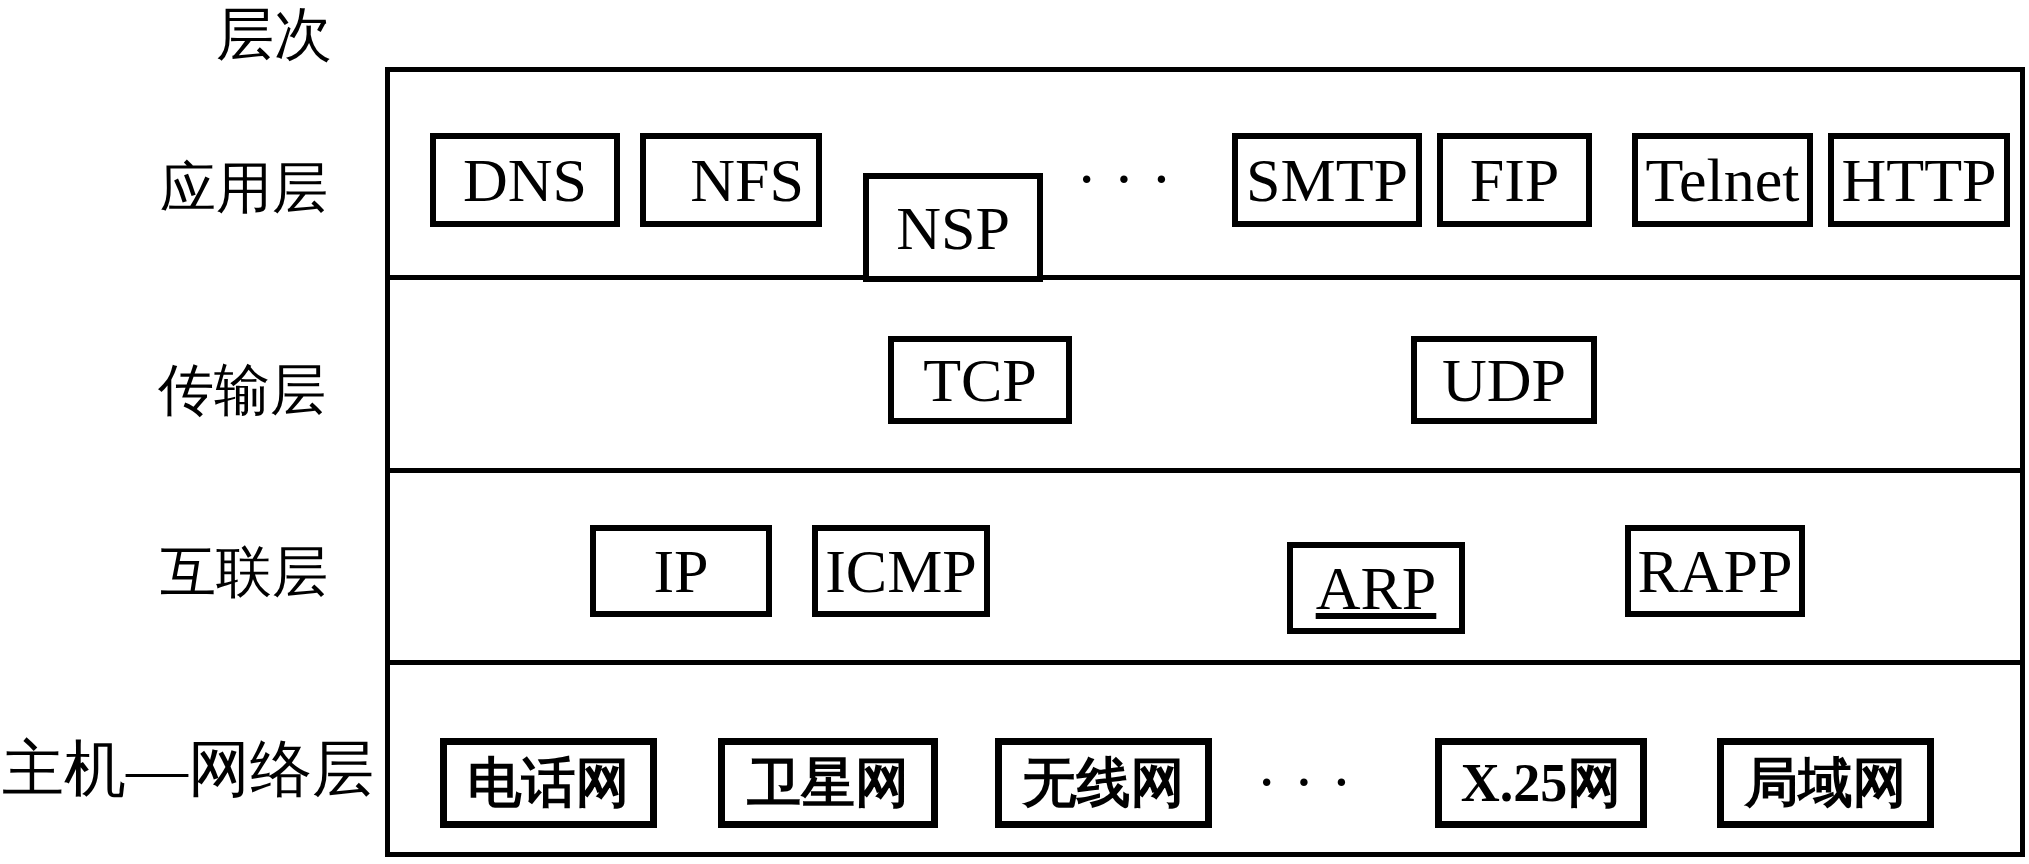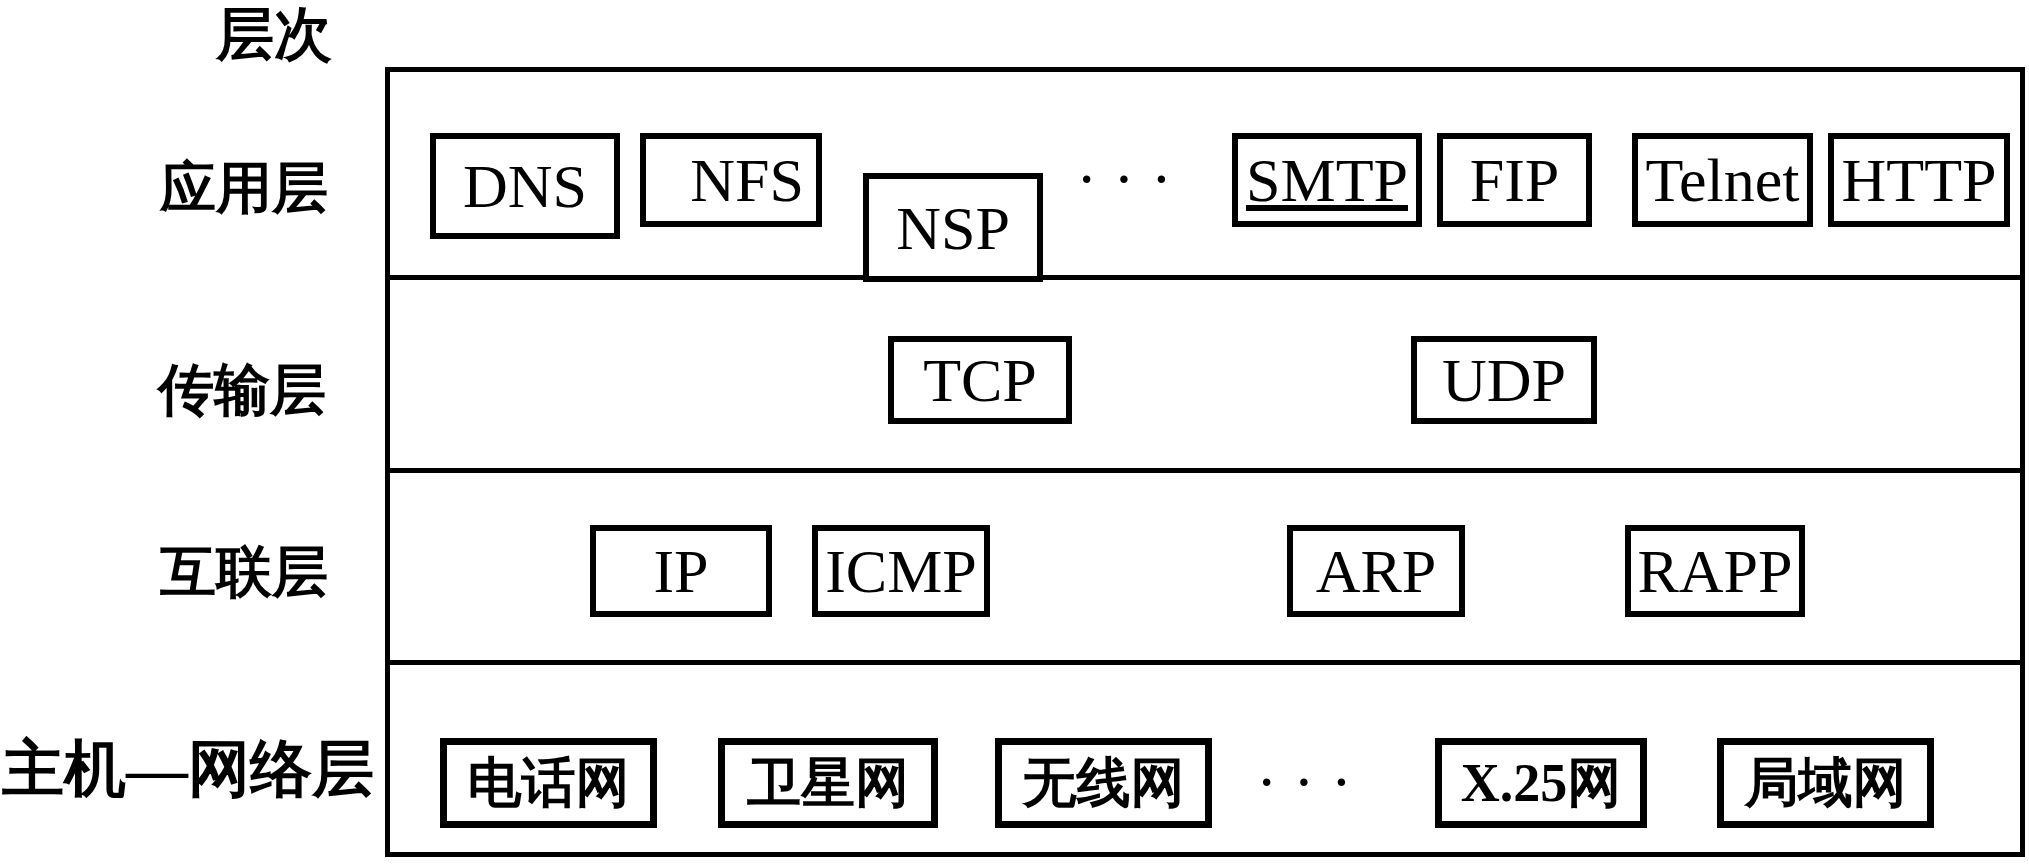--- a/index.html
+++ b/index.html
@@ -12,21 +12,21 @@
     width: 2029px;
     height: 864px;
     background: #ffffff;
     font-family: "Liberation Serif", "DejaVu Serif", serif;
     color: #000000;
     overflow: hidden;
   }
   
   .side-label {
     position: absolute;
-    font-weight: bold;
+    font-weight: normal;
     font-size: 56px;
     line-height: 1;
     white-space: nowrap;
     color: #000000;
   }
   .lbl-header  { left: 216px; top: 6px;   font-size: 58px; }
   .lbl-row1    { left: 160px; top: 160px; }
   .lbl-row2    { left: 158px; top: 362px; }
   .lbl-row3    { left: 160px; top: 544px; }
   .lbl-row4    { left: 2px;   top: 738px; font-size: 62px; }
@@ -91,35 +91,35 @@
   <div class="side-label lbl-row2">传输层</div>
   <div class="side-label lbl-row3">互联层</div>
   <div class="side-label lbl-row4">主机—网络层</div>
 
   <div class="outer">
 
     <div class="divider div1"></div>
     <div class="divider div2"></div>
     <div class="divider div3"></div>
 
-    <div class="pbox" style="left:40px;  top:61px; width:190px; height:106px;">DNS</div>
+    <div class="pbox" style="left:40px;  top:61px; width:190px; height:94px;">DNS</div>
     <div class="pbox" style="left:250px; top:61px; width:182px; height:94px;padding-left:32px;">NFS</div>
     <div class="pbox" style="left:473px; top:61px; width:180px; height:109px;margin-top:40px;">NSP</div>
     <div class="dots" style="left:675px; top:61px; width:140px; height:94px;">···</div>
-    <div class="pbox" style="left:842px;  top:61px; width:190px; height:94px;text-decoration:underline;">SMTP</div>
+    <div class="pbox" style="left:842px;  top:61px; width:190px; height:94px;">SMTP</div>
     <div class="pbox" style="left:1047px; top:61px; width:155px; height:94px;">FIP</div>
     <div class="pbox" style="left:1242px; top:61px; width:181px; height:94px;">Telnet</div>
     <div class="pbox" style="left:1438px; top:61px; width:182px; height:94px;">HTTP</div>
 
     <div class="pbox" style="left:498px;  top:264px; width:184px; height:88px;">TCP</div>
     <div class="pbox" style="left:1021px; top:264px; width:186px; height:88px;">UDP</div>
 
     <div class="pbox" style="left:200px;  top:453px; width:182px; height:92px;">IP</div>
     <div class="pbox" style="left:422px;  top:453px; width:178px; height:92px;">ICMP</div>
-    <div class="pbox" style="left:897px;  top:453px; width:178px; height:92px;">ARP</div>
+    <div class="pbox" style="left:897px;  top:470px; width:178px; height:92px;text-decoration:underline;">ARP</div>
     <div class="pbox" style="left:1235px; top:453px; width:180px; height:92px;">RAPP</div>
 
     <div class="pbox cjk" style="left:50px;   top:666px; width:217px; height:90px;">电话网</div>
     <div class="pbox cjk" style="left:328px;  top:666px; width:220px; height:90px;">卫星网</div>
     <div class="pbox cjk" style="left:605px;  top:666px; width:217px; height:90px;">无线网</div>
     <div class="dots" style="left:855px;  top:666px; width:140px; height:90px;">···</div>
     <div class="pbox cjk" style="left:1045px; top:666px; width:212px; height:90px;">X.25网</div>
     <div class="pbox cjk" style="left:1327px; top:666px; width:217px; height:90px;">局域网</div>
 
   </div>

